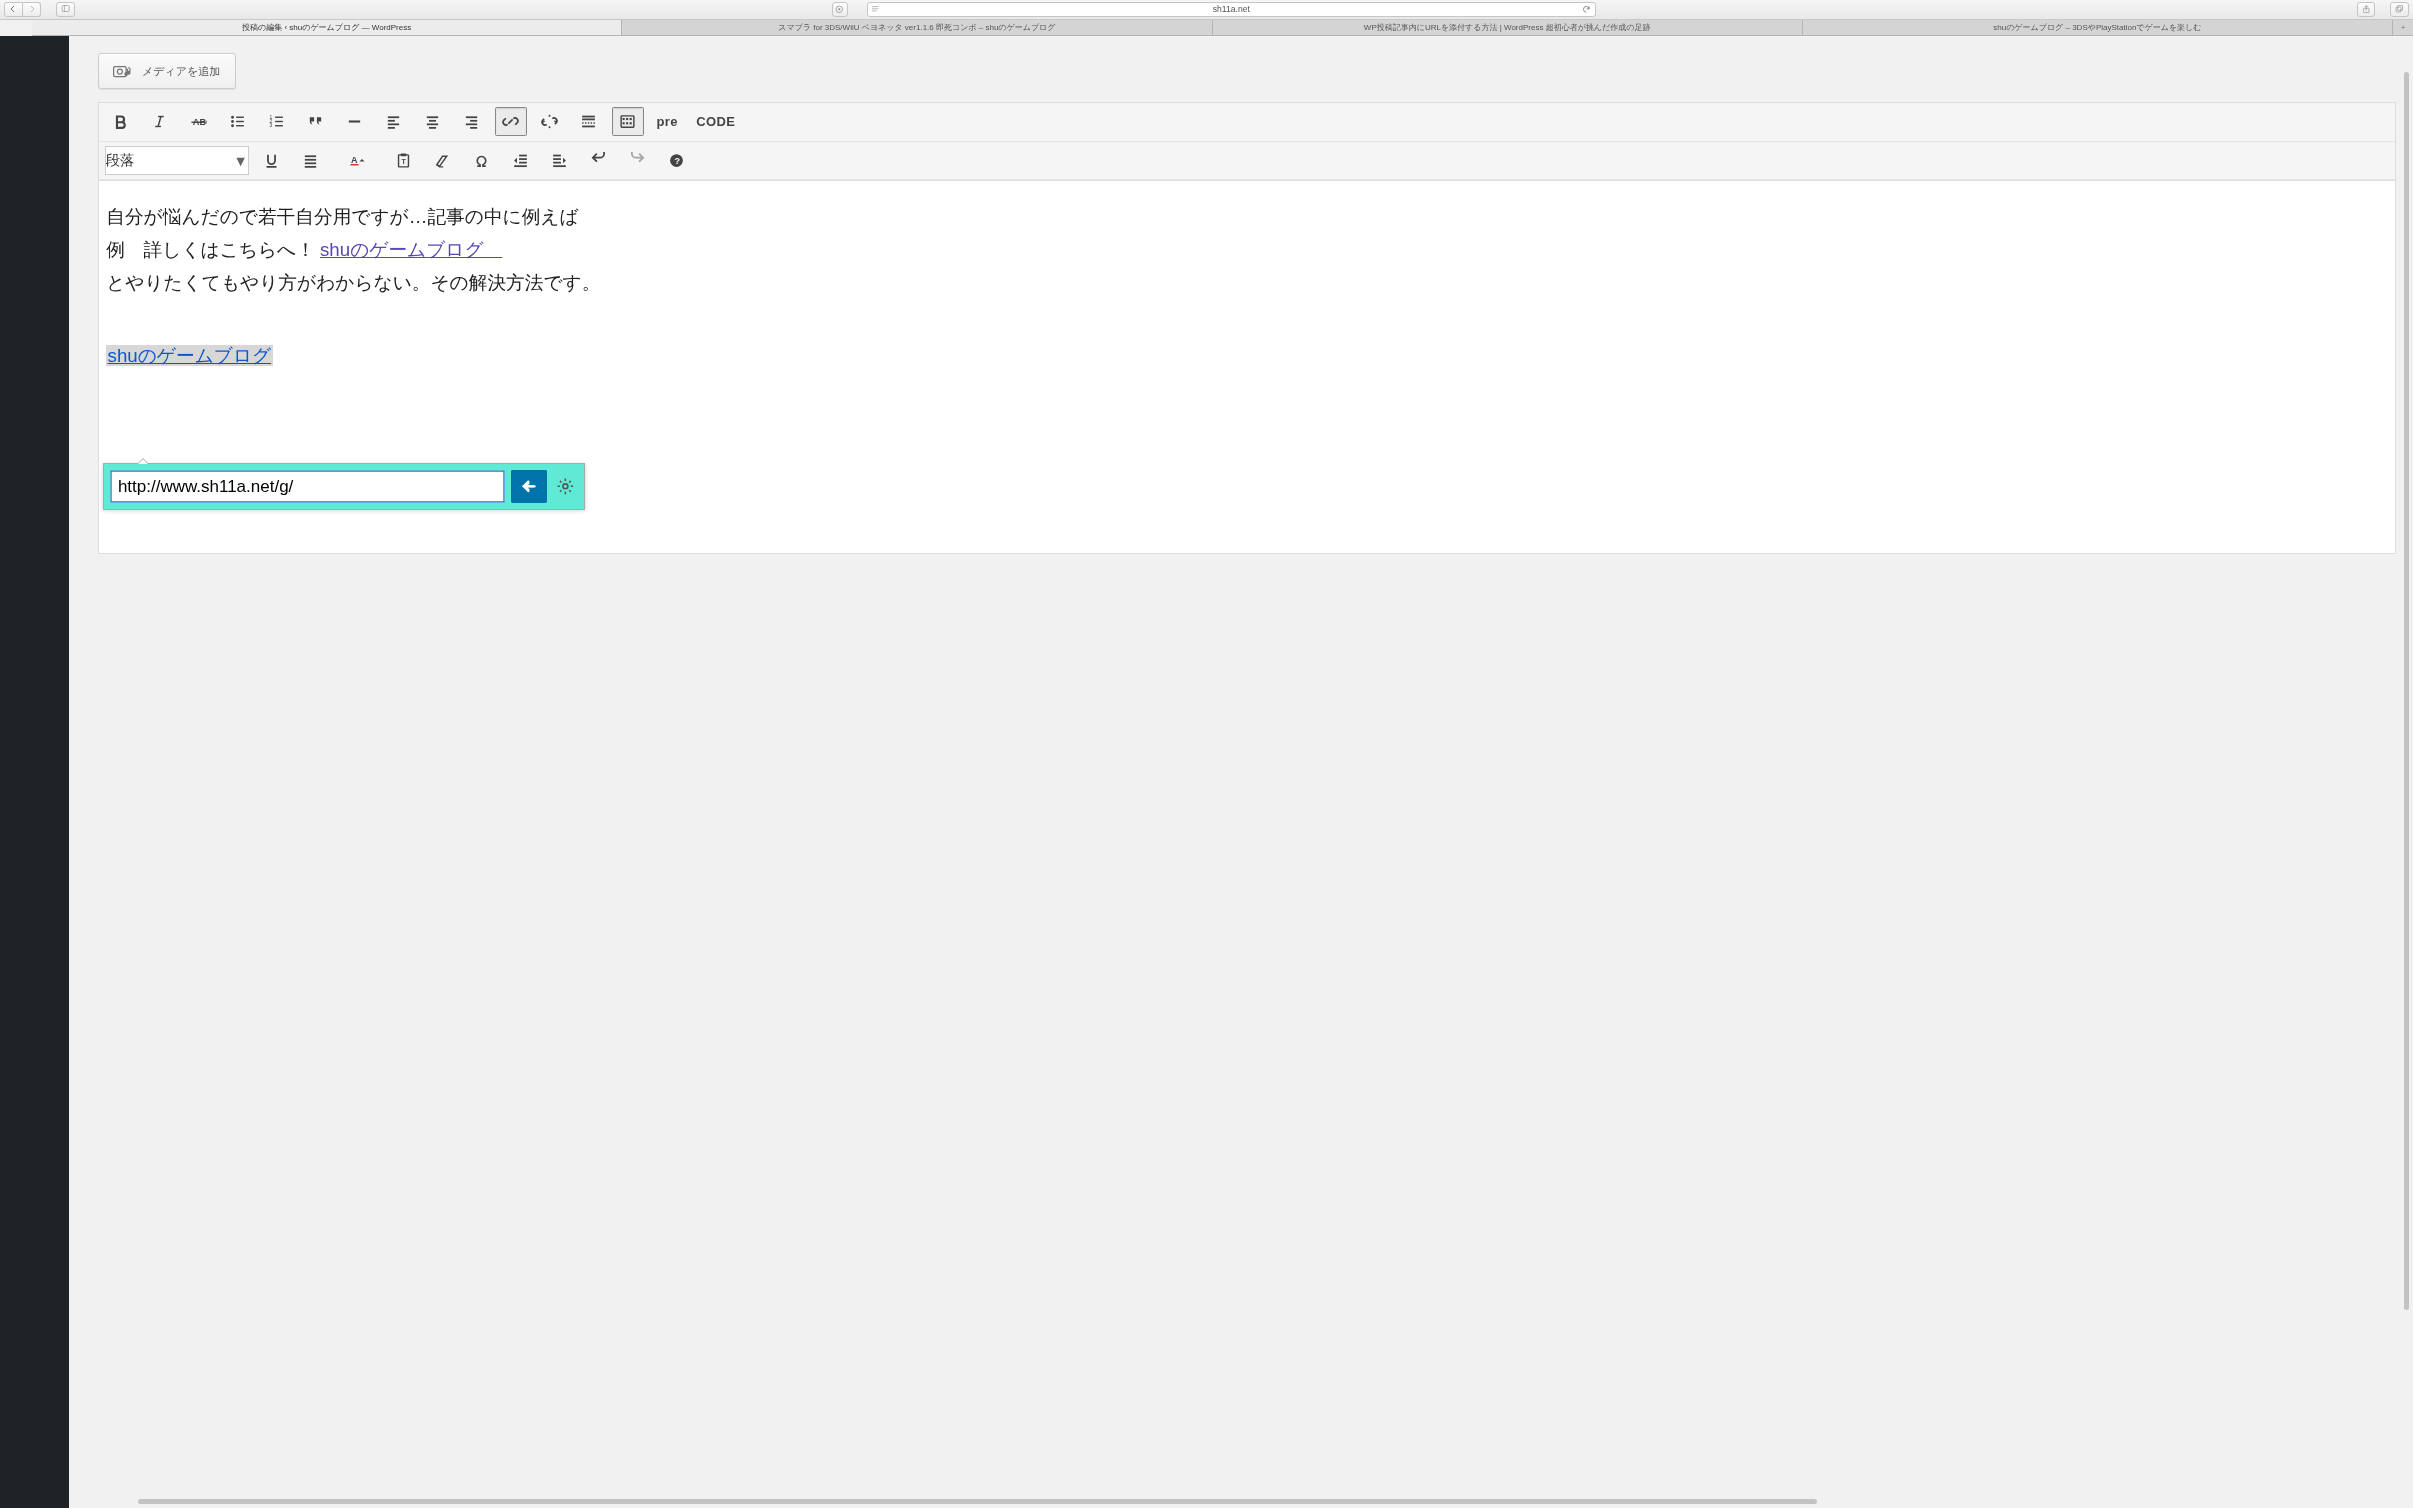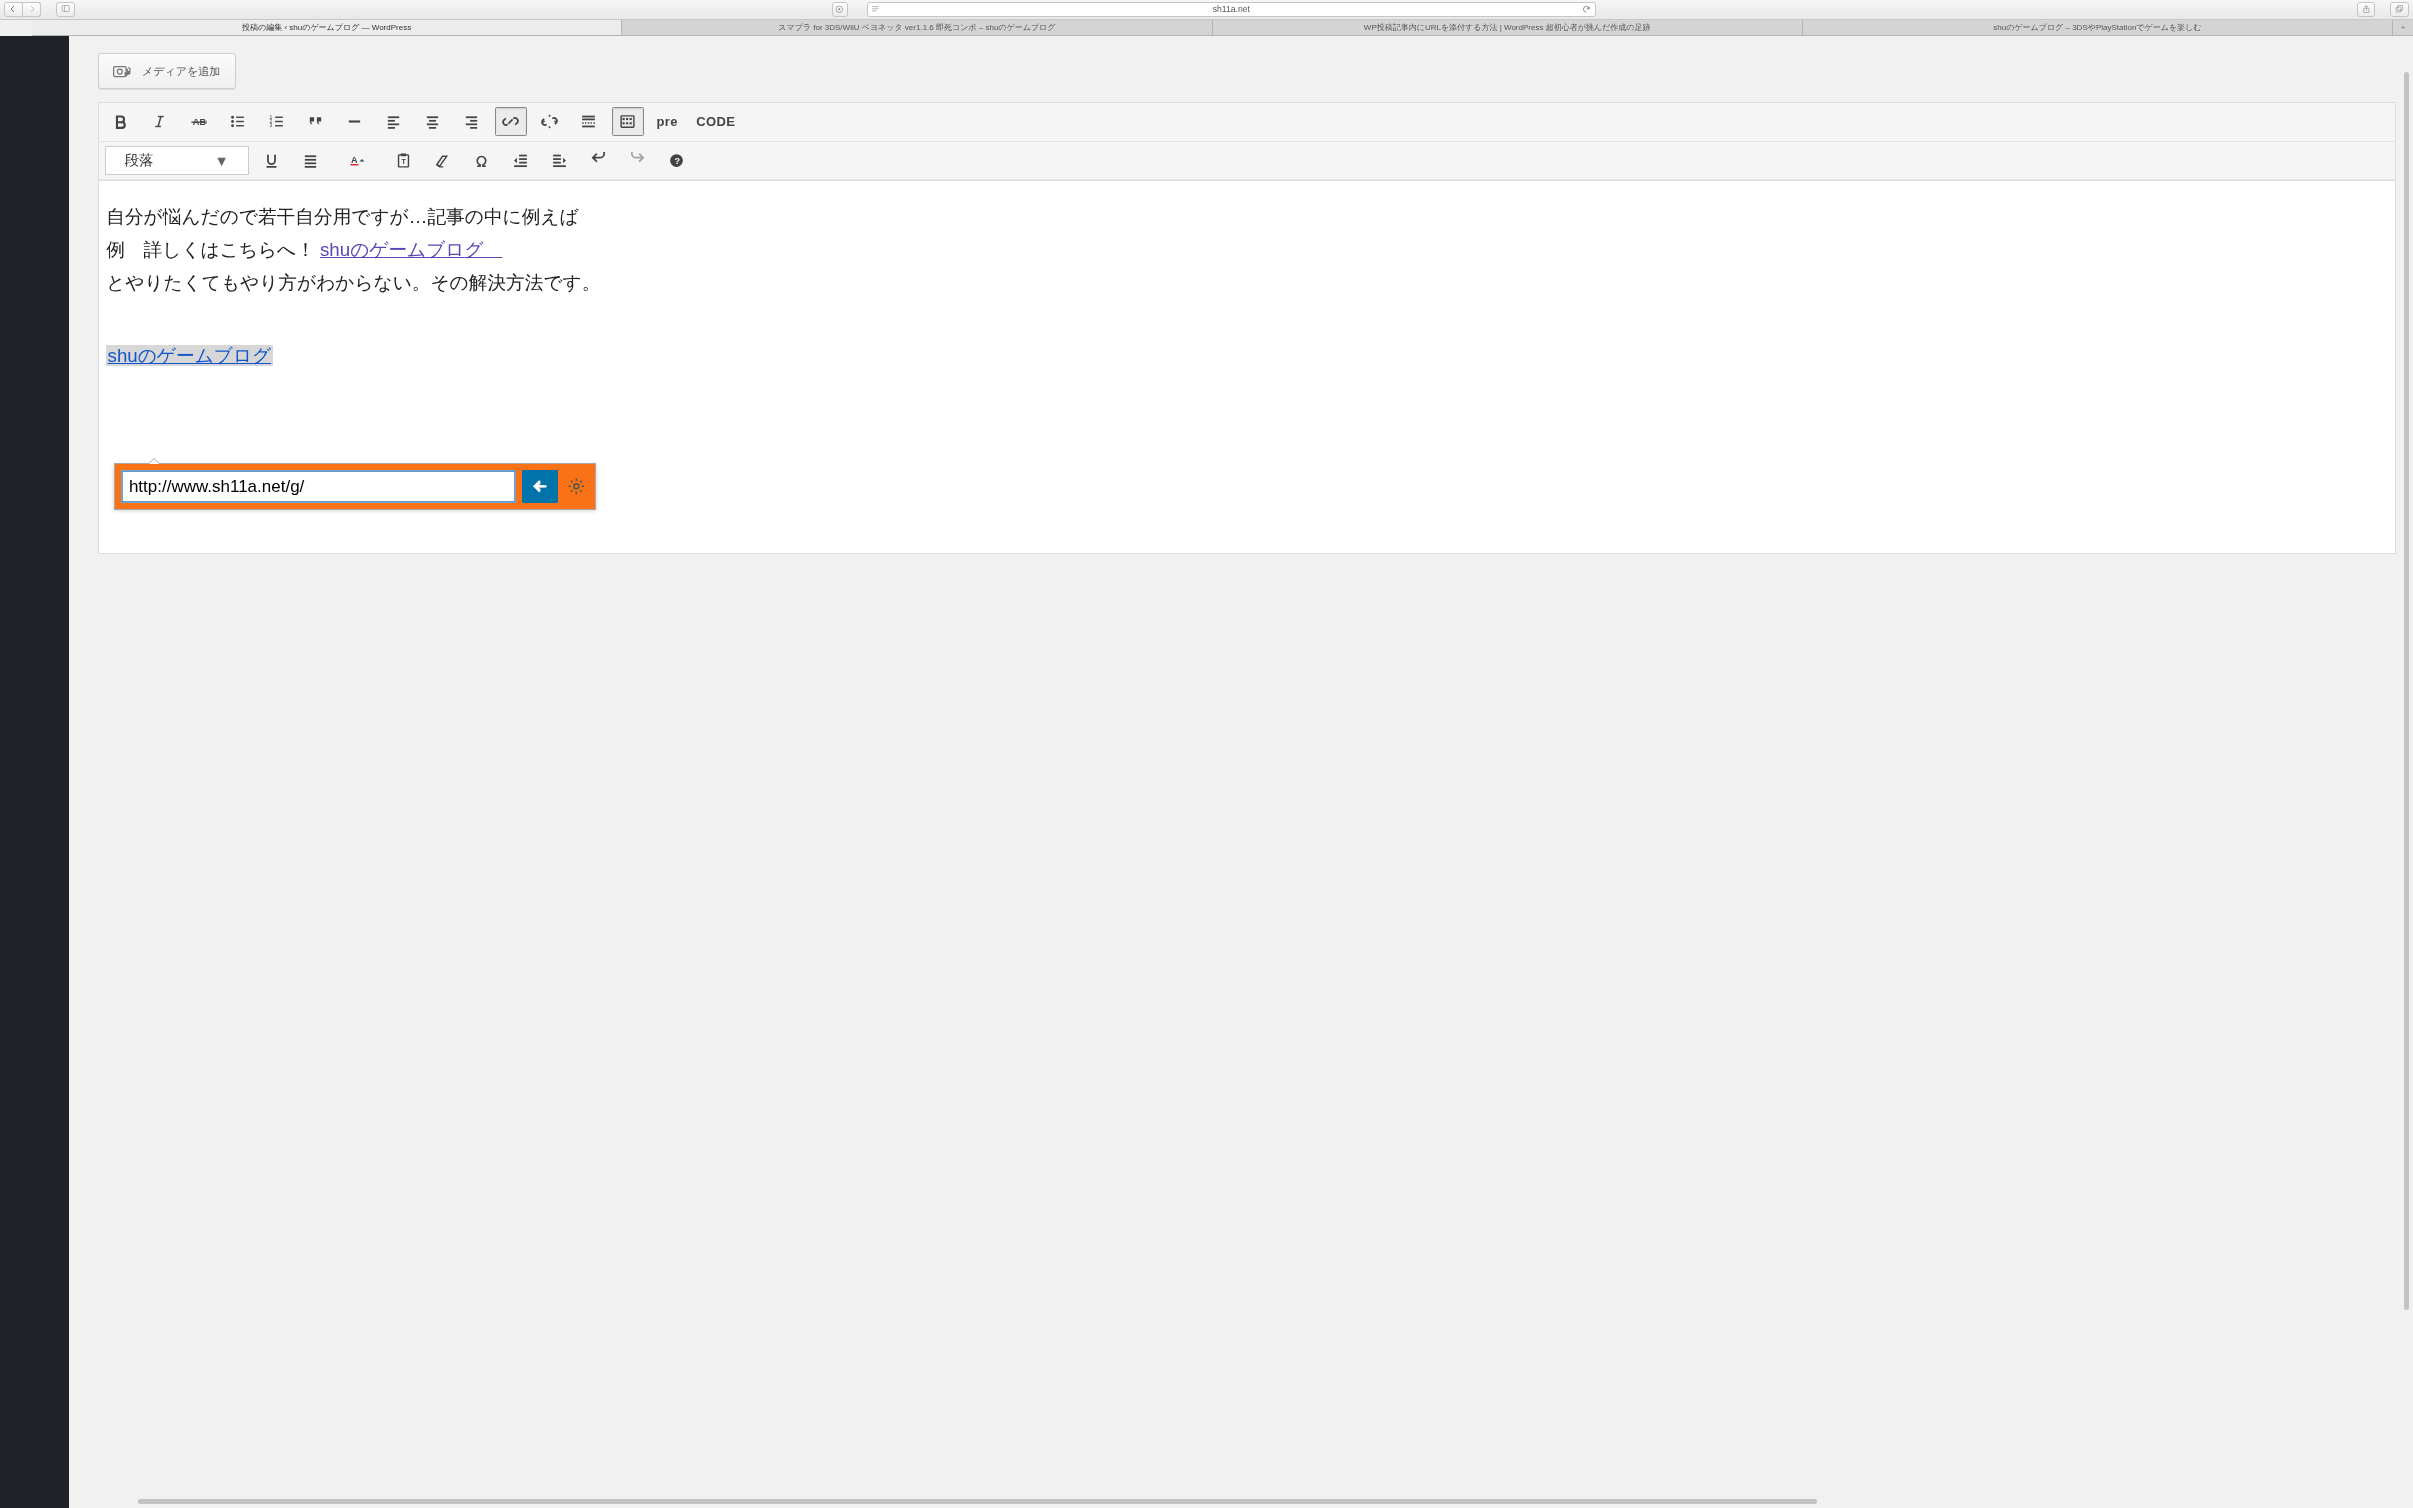--- a/index.html
+++ b/index.html
@@ -30,29 +30,29 @@
 
   .media-button { display:inline-flex; align-items:center; gap:8.6px; padding:8.6px 14.4px; border:0.7px solid #ccc; background:linear-gradient(#fafafa,#f0f0f0); border-radius:2.9px; box-shadow:0 0.7px 0 #fff inset, 0 0.7px 0.7px rgba(0,0,0,.08); font-size:11px; color:#555; cursor:pointer; }
   .media-button .mi { width:20px; height:17px; }
 
   .mce-toolbar { margin-top:13px; border:0.7px solid #ddd; background:#f5f5f5; border-bottom:none; }
   .mce-row { display:flex; align-items:flex-end; gap:7px; padding:4.3px 5.7px; border-bottom:0.7px solid #e5e5e5; }
   .mce-btn { width:32px; height:29px; display:flex; align-items:center; justify-content:center; color:#555; border-radius:1.4px; cursor:pointer; }
   .mce-btn.active { border:0.7px solid #888; background:#ebebeb; box-shadow:inset 0 0.7px 1.4px rgba(0,0,0,.15); }
   .mce-btn.textlabel { width:auto; padding:0 5.7px; font-weight:700; font-size:13px; color:#444; letter-spacing:0.4px; }
   .mce-btn svg { width:17px; height:17px; }
-  .format-select { width:144px; height:29px; border:0.7px solid #ccc; background:#fff; display:flex; align-items:center; justify-content:space-between; padding:0 19px; font-size:14.4px; color:#333; cursor:pointer; }
+  .format-select { width:144px; height:29px; border:0.7px solid #ccc; background:#fff; display:flex; align-items:center; justify-content:space-between; padding:0 0; font-size:14.4px; color:#333; cursor:pointer; }
   .format-select .caret { color:#666; }
 
   .mce-content { border:0.7px solid #ddd; background:#fff; padding:20px 7.2px 86px 7.2px; min-height:374px; font-size:18.7px; line-height:1.75; color:#222; font-family:"Hiragino Kaku Gothic ProN","Yu Gothic",Meiryo,sans-serif; position:relative; }
   .mce-content a.rtlink { color:#5847b5; text-decoration:underline; }
   .mce-content .sel-link { background:#d7d7d7; color:#1155cc; text-decoration:underline; padding:0 1.4px; }
 
   
-  .link-popup { position:absolute; left:15px; top:282px; border:0.7px solid #a9a9a9; background:#f97316; box-shadow:0 1.4px 4.3px rgba(0,0,0,.2); padding:5.7px; display:flex; align-items:center; gap:6px; }
+  .link-popup { position:absolute; left:4px; top:282px; border:0.7px solid #a9a9a9; background:#5eead4; box-shadow:0 1.4px 4.3px rgba(0,0,0,.2); padding:5.7px; display:flex; align-items:center; gap:6px; }
   .link-popup::before { content:""; position:absolute; top:-6.5px; left:33px; width:0;height:0;border-left:6.5px solid transparent;border-right:6.5px solid transparent;border-bottom:6.5px solid #a9a9a9; }
   .link-popup::after { content:""; position:absolute; top:-5.7px; left:34px; width:0;height:0;border-left:5.7px solid transparent;border-right:5.7px solid transparent;border-bottom:5.7px solid #fcfcfc; }
   .link-popup input { width:395px; height:33px; font-size:17px; padding:2.9px 7.2px; border:1.4px solid #6ea8d8; outline:none; box-shadow:0 0 0 0.7px #3a77ad inset; }
   .apply-btn { width:36px; height:33px; background:#0073aa; display:flex; align-items:center; justify-content:center; color:#fff; cursor:pointer; border-radius:1.4px; }
   .gear-btn { width:26px; height:26px; display:flex;align-items:center;justify-content:center;color:#555; cursor:pointer; }
 
   
   .fake-scroll { position:absolute; right:1.4px; top:36px; bottom:29px; width:10px; }
   .fake-scroll .thumb { position:absolute; top:0; height:88%; width:5.7px; left:2.2px; background:#c3c3c3; border-radius:2.9px; }
 

